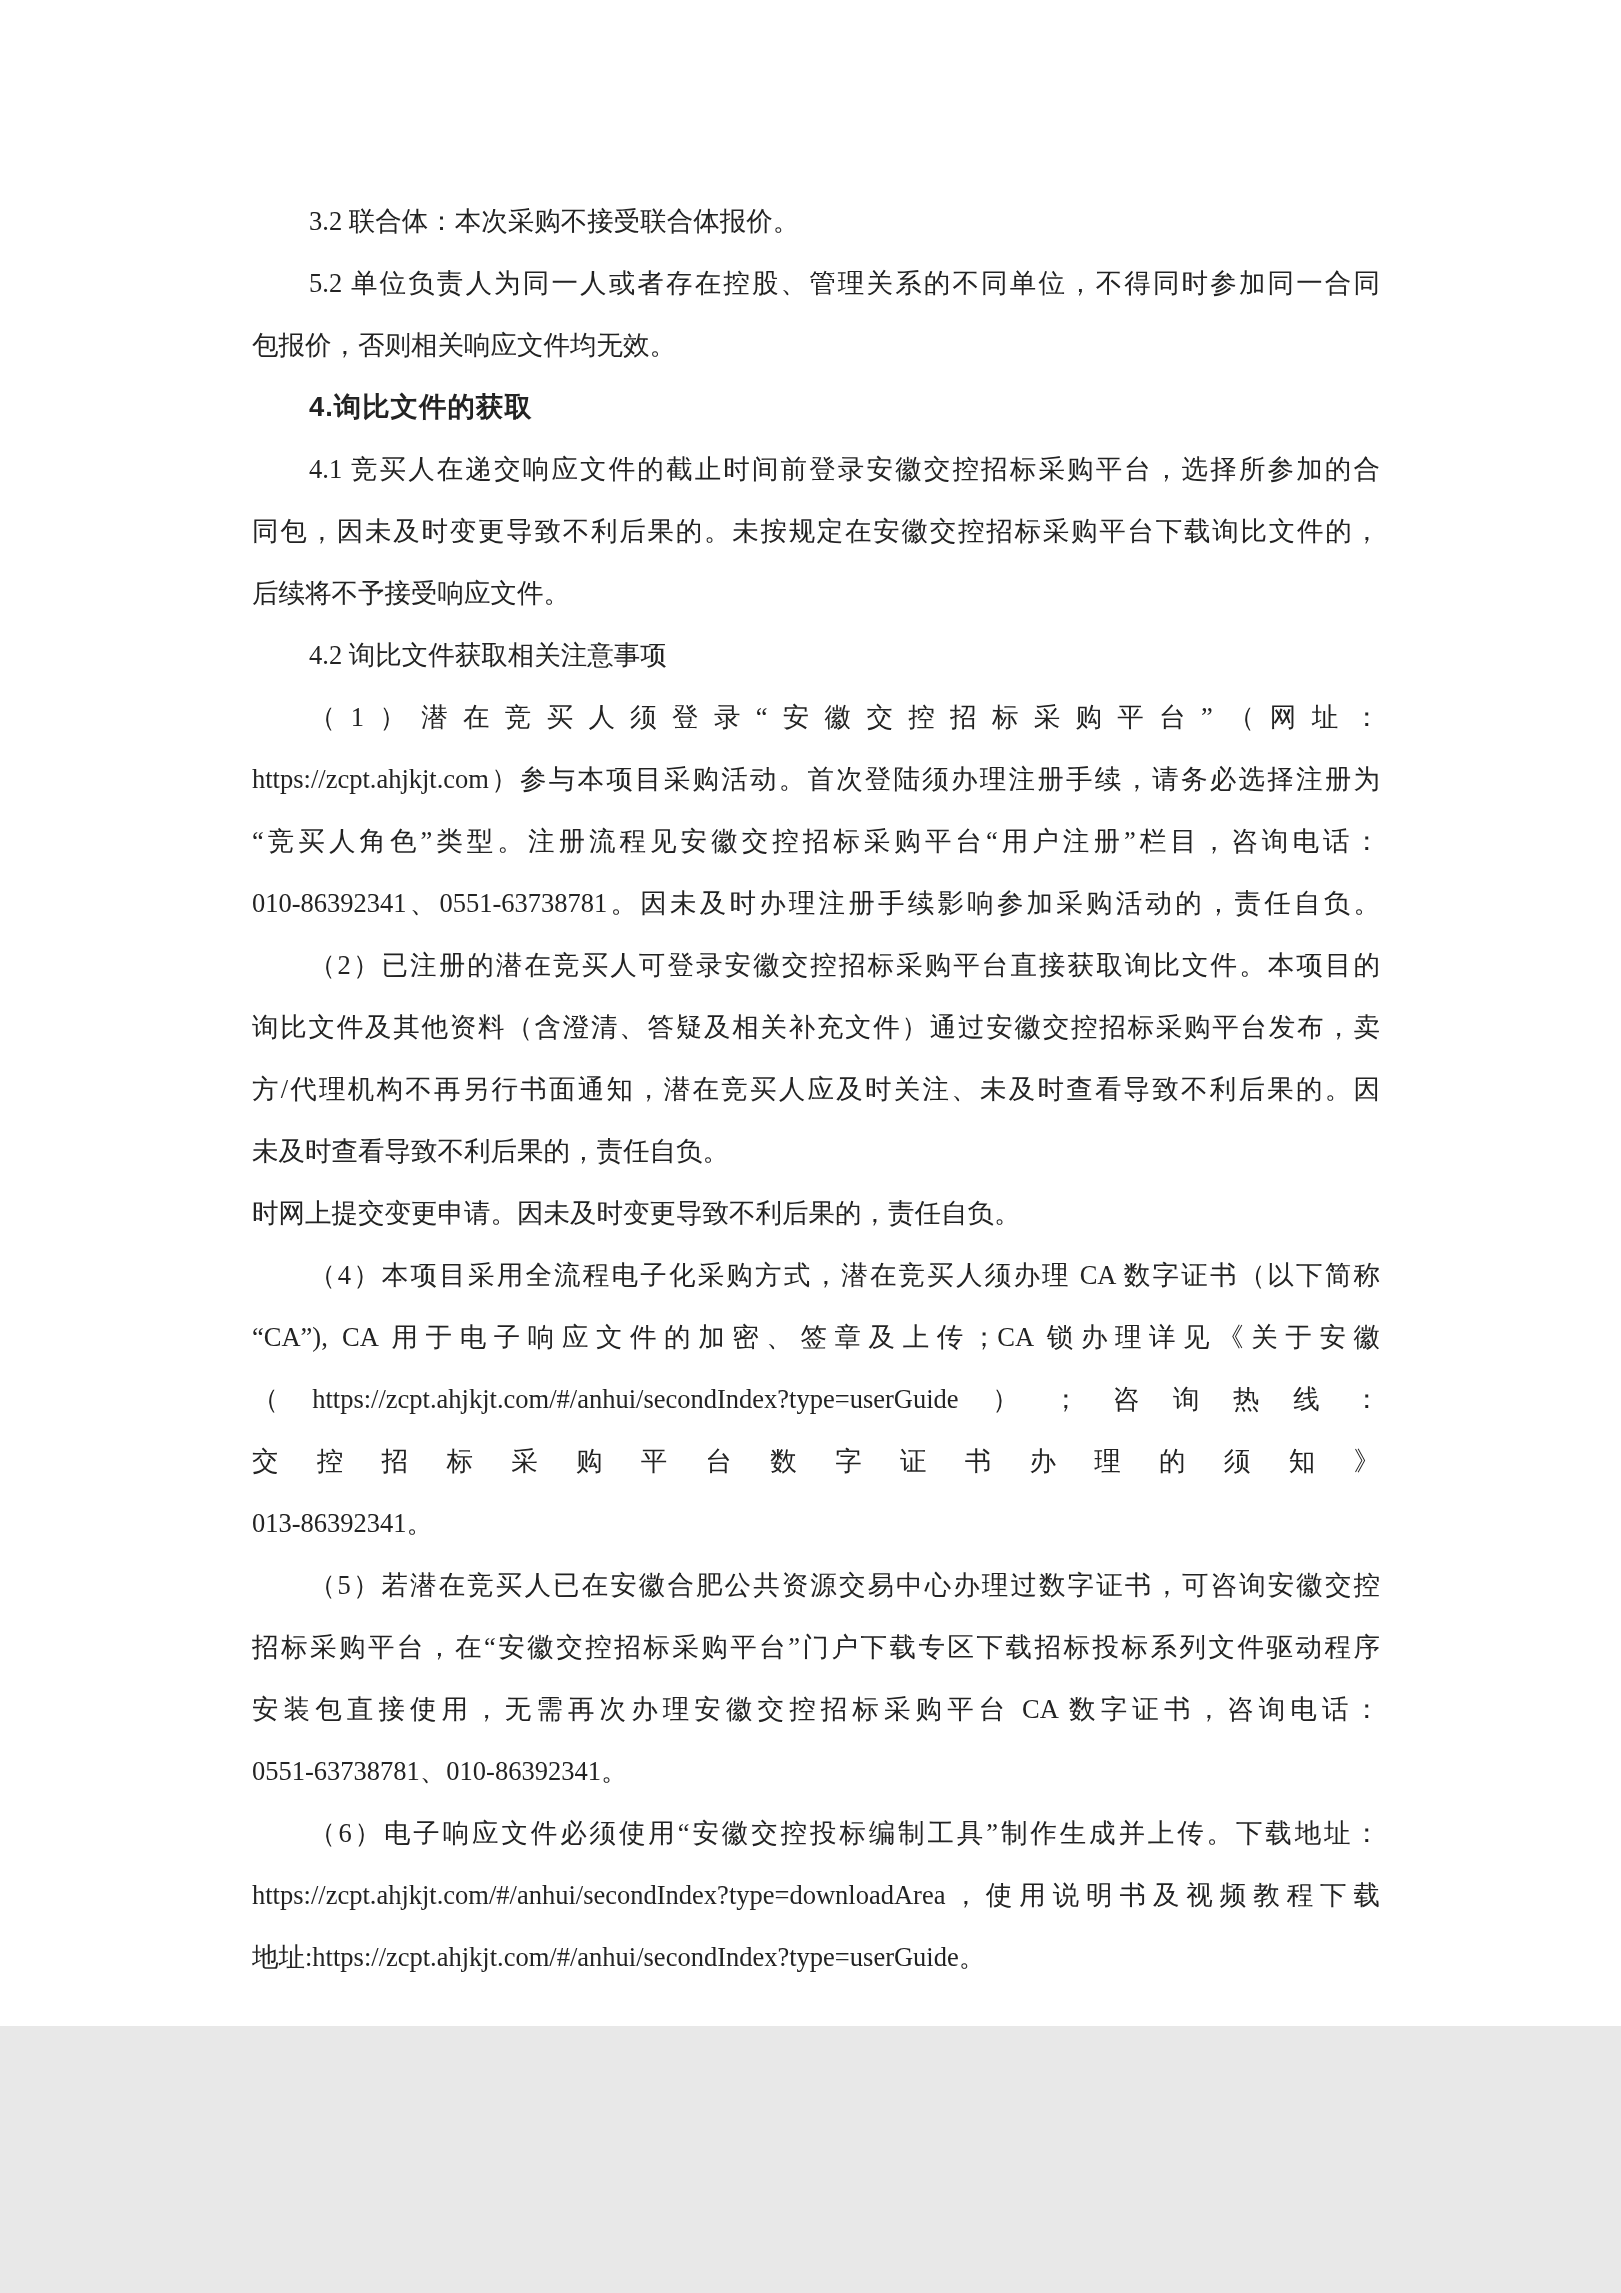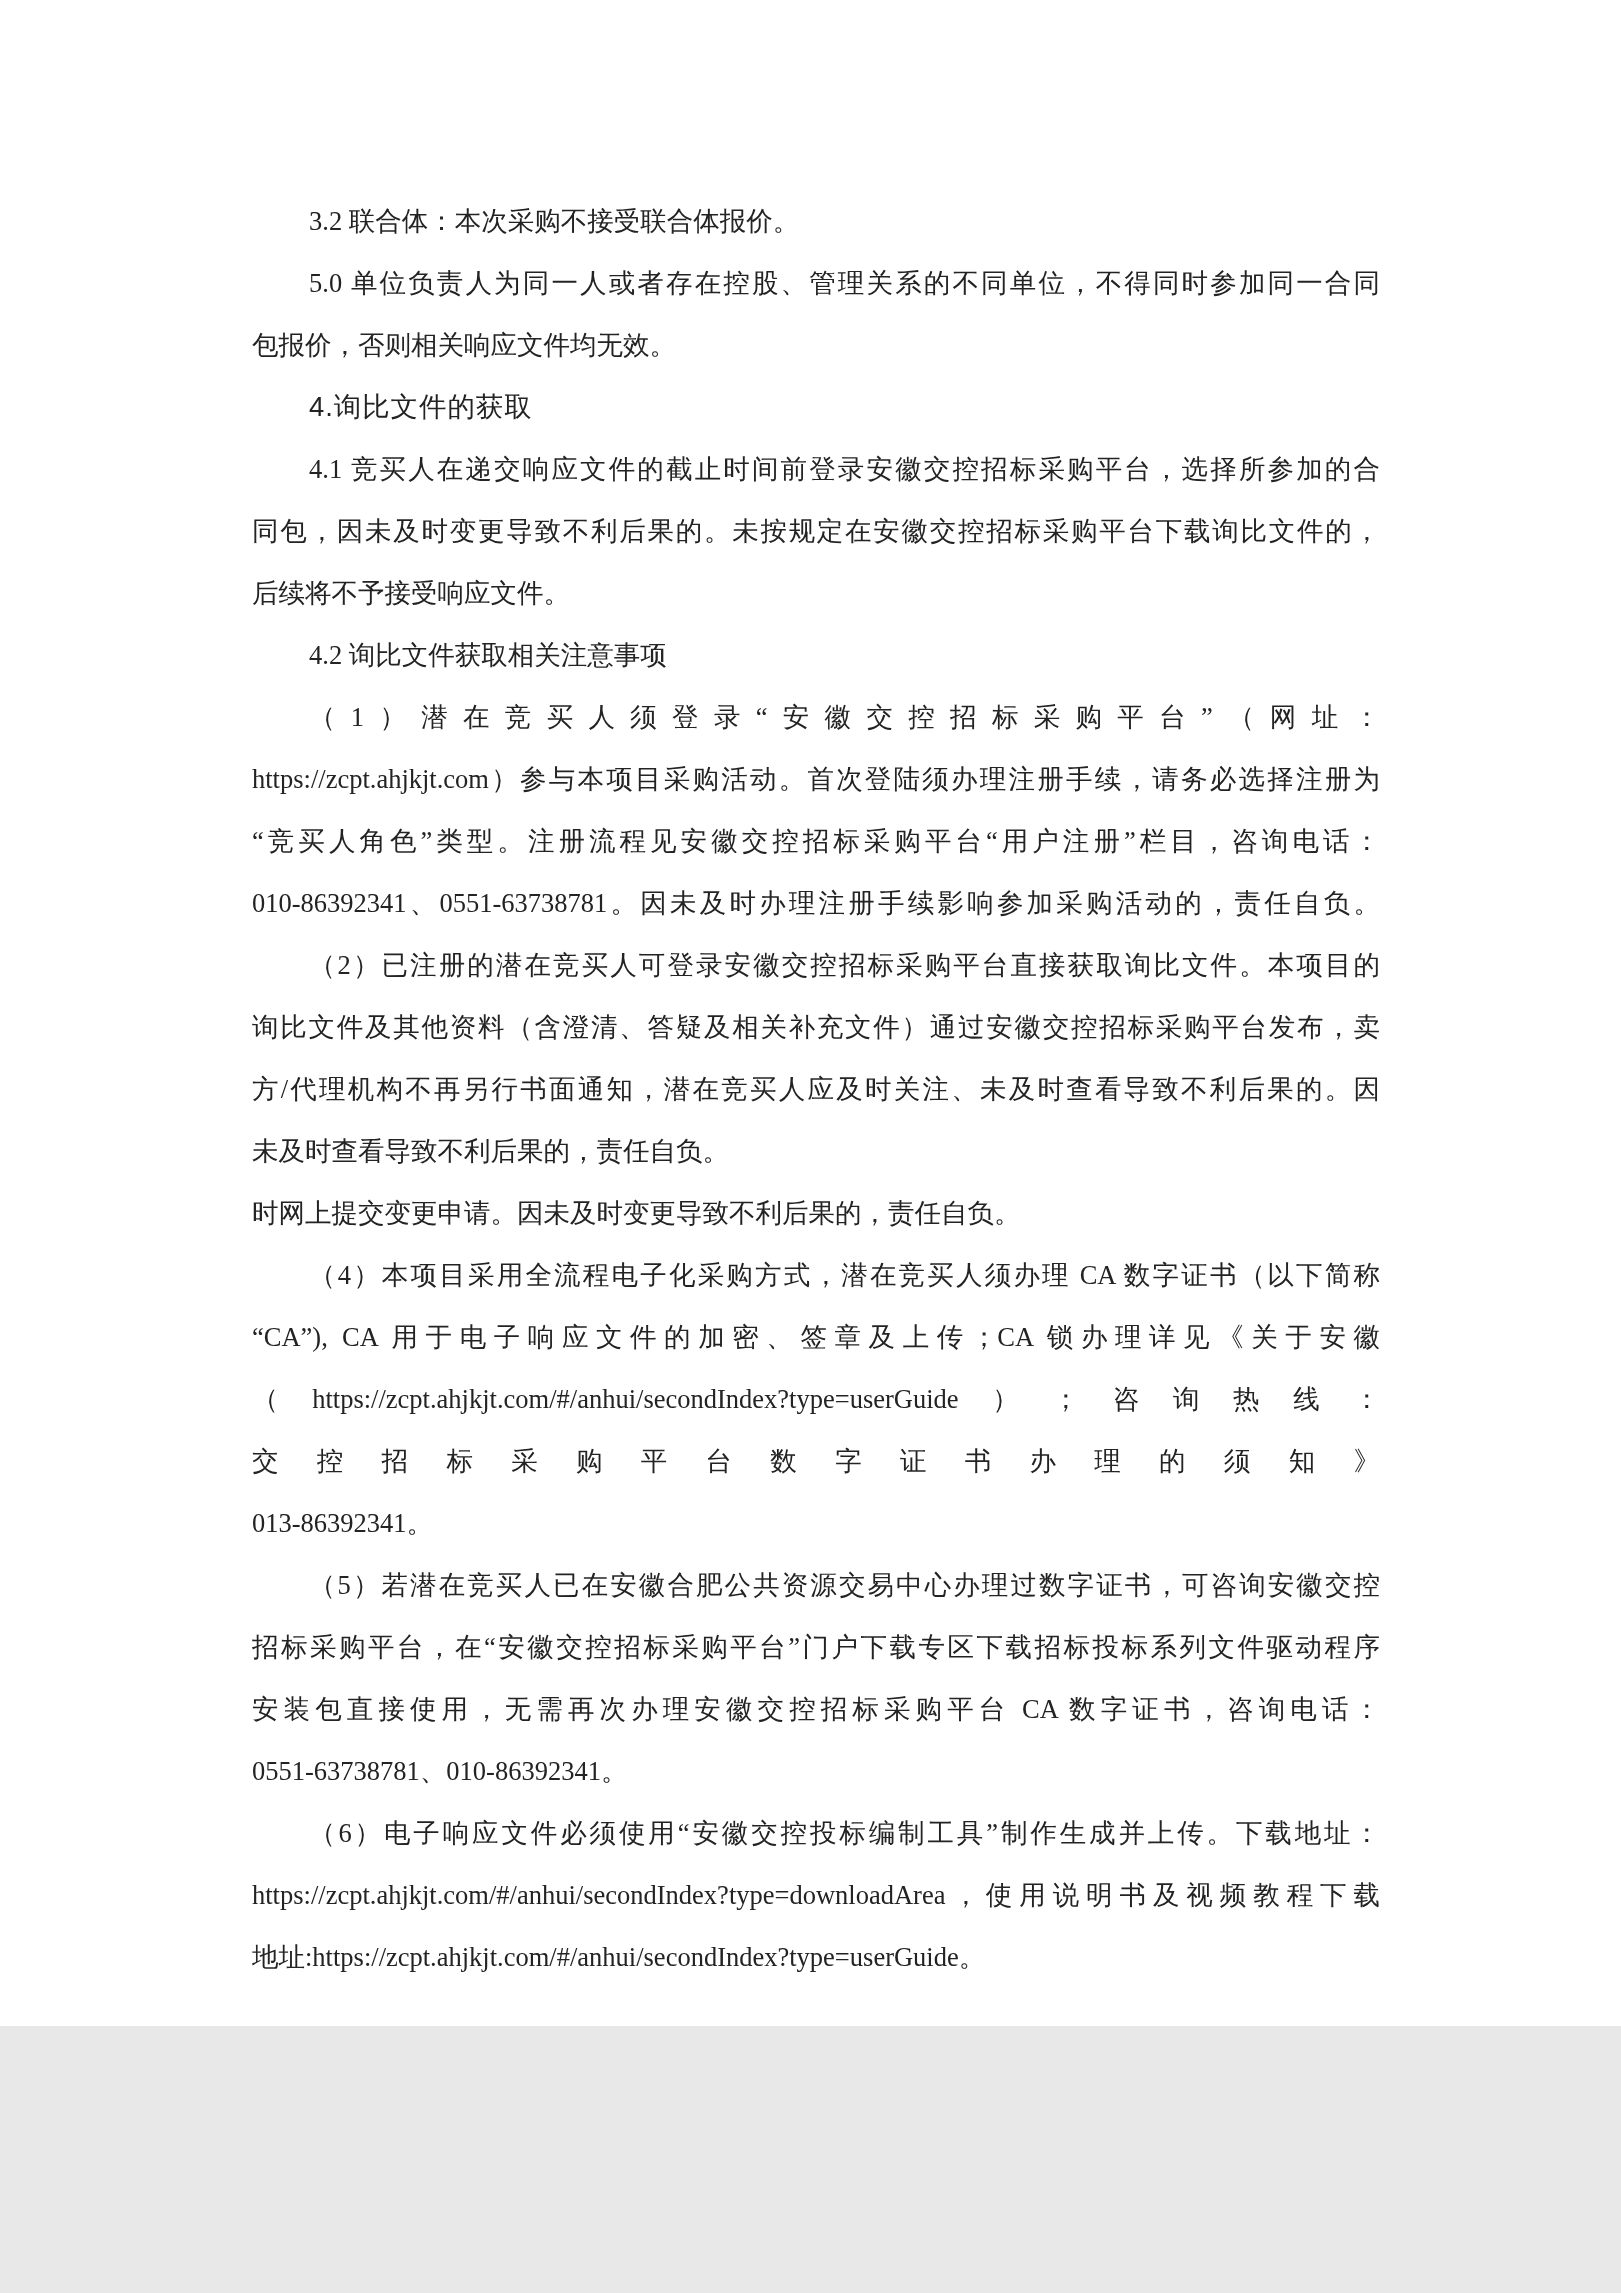--- a/index.html
+++ b/index.html
@@ -34,21 +34,21 @@
     word-break: keep-all;
   }
   .j {
     text-align: justify;
     text-align-last: justify;
   }
   .ind {
     text-indent: 57px;
   }
   .hd {
-    font-weight: normal;
+    font-weight: bold;
     font-family: "Liberation Sans", "DejaVu Sans", sans-serif;
     font-size: 27.4px;
     letter-spacing: 1px;
   }
   .footer {
     position: absolute;
     left: 0;
     right: 0;
     top: 2115px;
     text-align: center;
@@ -57,21 +57,21 @@
     font-family: "Liberation Serif", "DejaVu Serif", serif;
   }
 </style>
 </head>
 <body>
 
 <div class="page">
 
   <div class="text-block">
     <div class="ln ind">3.2 联合体：本次采购不接受联合体报价。</div>
-    <div class="ln ind j">5.0 单位负责人为同一人或者存在控股、管理关系的不同单位，不得同时参加同一合同</div>
+    <div class="ln ind j">5.2 单位负责人为同一人或者存在控股、管理关系的不同单位，不得同时参加同一合同</div>
     <div class="ln">包报价，否则相关响应文件均无效。</div>
     <div class="ln ind hd">4.询比文件的获取</div>
     <div class="ln ind j">4.1 竞买人在递交响应文件的截止时间前登录安徽交控招标采购平台，选择所参加的合</div>
     <div class="ln j">同包，因未及时变更导致不利后果的。未按规定在安徽交控招标采购平台下载询比文件的，</div>
     <div class="ln">后续将不予接受响应文件。</div>
     <div class="ln ind">4.2 询比文件获取相关注意事项</div>
     <div class="ln ind j">（1）潜在竞买人须登录“安徽交控招标采购平台”（网址：</div>
     <div class="ln j">https://zcpt.ahjkjt.com）参与本项目采购活动。首次登陆须办理注册手续，请务必选择注册为</div>
     <div class="ln j">“竞买人角色”类型。注册流程见安徽交控招标采购平台“用户注册”栏目，咨询电话：</div>
     <div class="ln j">010-86392341、0551-63738781。因未及时办理注册手续影响参加采购活动的，责任自负。</div>

